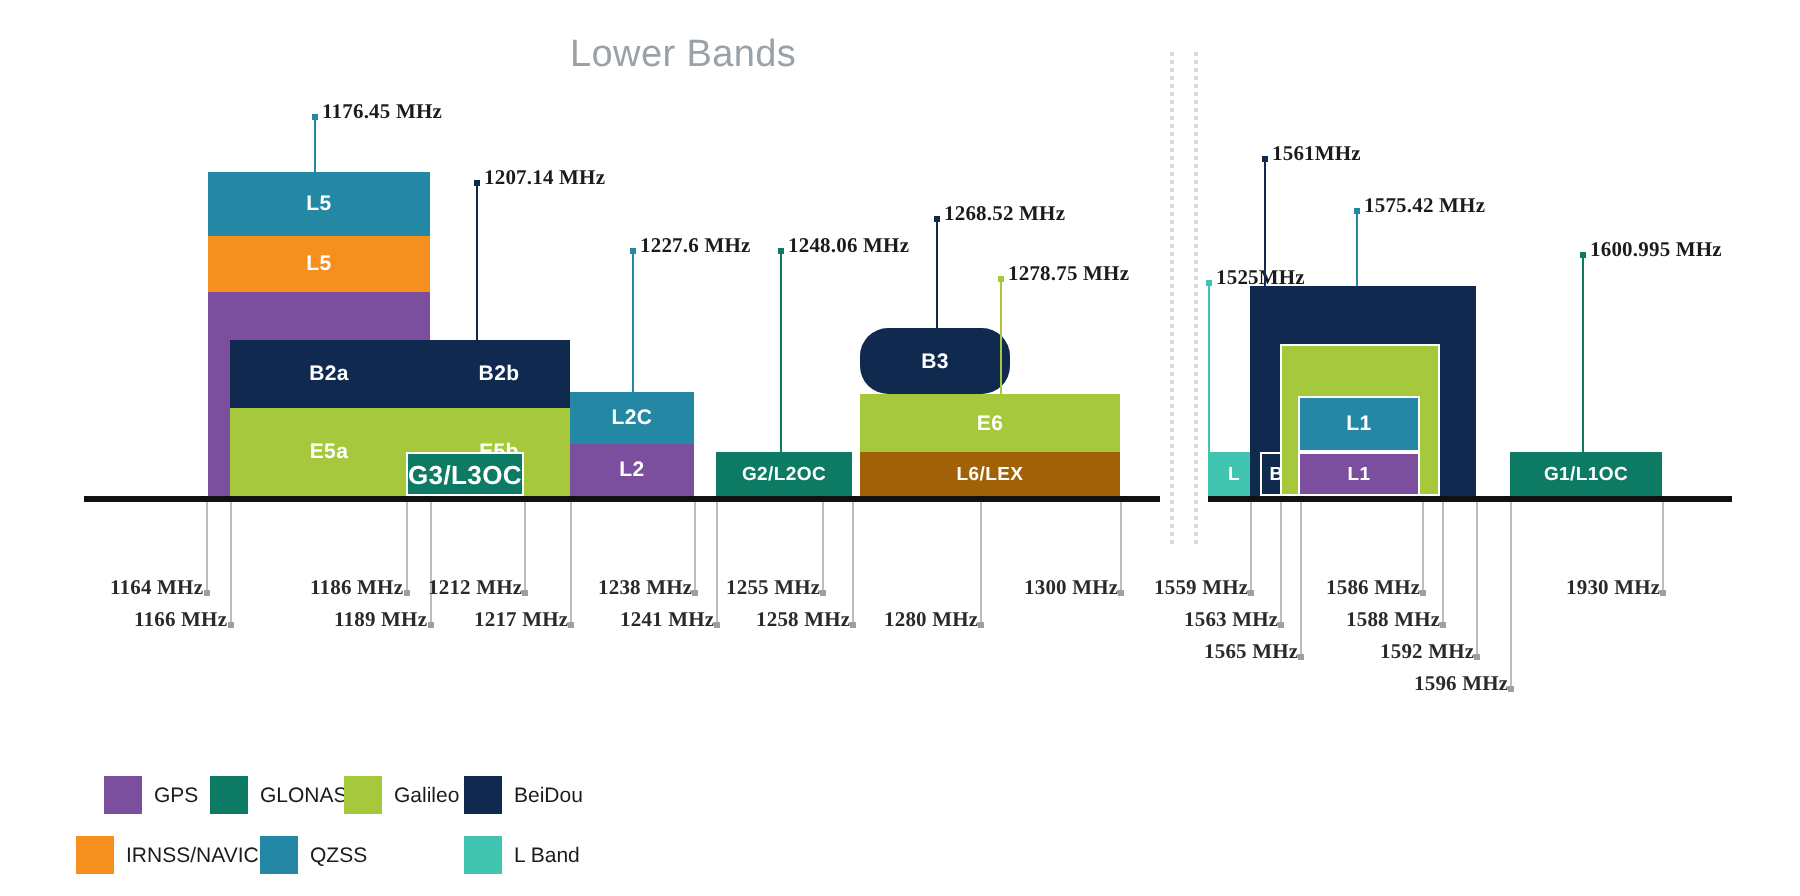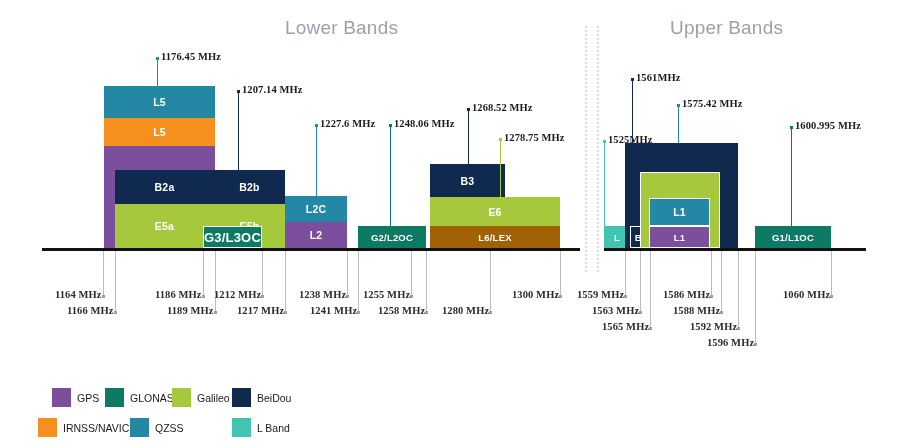--- a/index.html
+++ b/index.html
@@ -57,21 +57,20 @@
     position:absolute;font-size:10.5px;font-weight:normal;color:#1b1b1b;
     font-family:"Liberation Sans", sans-serif;white-space:nowrap;
   }
 </style>
 </head>
 <body>
 
 <div id="stage">
 
   <div class="sect-title" style="left:285px;top:17px;">Lower Bands</div>
-  <div class="sect-title" style="left:670px;top:17px;">Upper Bands</div>
 
   <div id="dividers">
       <div class="divider" style="left: 585px; border-left-color: rgb(215, 218, 221);"></div>
       <div class="divider" style="left: 597px; border-left-color: rgb(215, 218, 221);"></div>
     </div>
   <div id="axes">
       <div class="axis" style="left: 42px; top: 248px; width: 538px; background: rgb(17, 17, 17);"></div>
       <div class="axis" style="left: 604px; top: 248px; width: 262px; background: rgb(17, 17, 17);"></div>
     </div>
   <div id="leaders">
@@ -127,35 +126,35 @@
       <div class="btick" style="left: 720px; top: 311px;"></div>
       <div class="blab" style="left: 673px; top: 305px; width: 42px;">1588 MHz</div>
       <div class="leader" style="left: 738px; top: 251px; height: 78px; background: rgb(185, 190, 195);"></div>
       <div class="btick" style="left: 737px; top: 327px;"></div>
       <div class="blab" style="left: 690px; top: 321px; width: 42px;">1592 MHz</div>
       <div class="leader" style="left: 755px; top: 251px; height: 94px; background: rgb(185, 190, 195);"></div>
       <div class="btick" style="left: 754px; top: 343px;"></div>
       <div class="blab" style="left: 707px; top: 337px; width: 42px;">1596 MHz</div>
       <div class="leader" style="left: 831px; top: 251px; height: 46px; background: rgb(185, 190, 195);"></div>
       <div class="btick" style="left: 830px; top: 295px;"></div>
-      <div class="blab" style="left: 783px; top: 289px; width: 42px;">1060 MHz</div>
+      <div class="blab" style="left: 783px; top: 289px; width: 42px;">1930 MHz</div>
     </div>
   <div id="bands">
       <div class="box" style="left: 104px; top: 86px; width: 111px; height: 32px; background: rgb(36, 135, 164);">L5</div>
       <div class="box" style="left: 104px; top: 118px; width: 111px; height: 28px; background: rgb(245, 144, 31);">L5</div>
       <div class="box" style="left: 104px; top: 146px; width: 111px; height: 102px; background: rgb(123, 79, 157);">L5</div>
       <div class="box" style="left: 115px; top: 170px; width: 99px; height: 34px; background: rgb(16, 41, 79);">B2a</div>
       <div class="box" style="left: 214px; top: 170px; width: 71px; height: 34px; background: rgb(16, 41, 79);">B2b</div>
       <div class="box" style="left: 115px; top: 204px; width: 99px; height: 44px; background: rgb(166, 200, 60);">E5a</div>
       <div class="box" style="left: 214px; top: 204px; width: 71px; height: 44px; background: rgb(166, 200, 60);">E5b</div>
       <div class="box nested" style="left: 203px; top: 226px; width: 59px; height: 22px; background: rgb(13, 122, 99); font-size: 13px;">G3/L3OC</div>
       <div class="box" style="left: 285px; top: 196px; width: 62px; height: 26px; background: rgb(36, 135, 164);">L2C</div>
       <div class="box" style="left: 285px; top: 222px; width: 62px; height: 26px; background: rgb(123, 79, 157);">L2</div>
       <div class="box" style="left: 358px; top: 226px; width: 68px; height: 22px; background: rgb(13, 122, 99); font-size: 9.5px;">G2/L2OC</div>
-      <div class="box" style="left: 430px; top: 164px; width: 75px; height: 33px; background: rgb(16, 41, 79);">B3</div>
+      <div class="box" style="left: 430px; top: 164px; width: 75px; height: 33px; background: rgb(16, 41, 79); border-radius: 14px;">B3</div>
       <div class="box" style="left: 430px; top: 197px; width: 130px; height: 29px; background: rgb(166, 200, 60);">E6</div>
       <div class="box" style="left: 430px; top: 226px; width: 130px; height: 22px; background: #a16207; font-size: 9.5px;">L6/LEX</div>
       <div class="box" style="left: 604px; top: 226px; width: 26px; height: 22px; background: rgb(65, 196, 176); font-size: 9.5px;">L</div>
       <div class="box" style="left: 625px; top: 143px; width: 113px; height: 105px; background: rgb(16, 41, 79);">B1C</div>
       <div class="box nested" style="left: 630px; top: 226px; width: 25px; height: 22px; background: rgb(16, 41, 79); font-size: 9.5px;">B1I</div>
       <div class="box nested" style="left: 640px; top: 172px; width: 80px; height: 76px; background: rgb(166, 200, 60);">E1</div>
       <div class="box nested" style="left: 649px; top: 198px; width: 61px; height: 28px; background: rgb(36, 135, 164);">L1</div>
       <div class="box nested" style="left: 649px; top: 226px; width: 61px; height: 22px; background: rgb(123, 79, 157); font-size: 9.5px;">L1</div>
       <div class="box" style="left: 755px; top: 226px; width: 76px; height: 22px; background: rgb(13, 122, 99); font-size: 9.5px;">G1/L1OC</div>
     </div>

